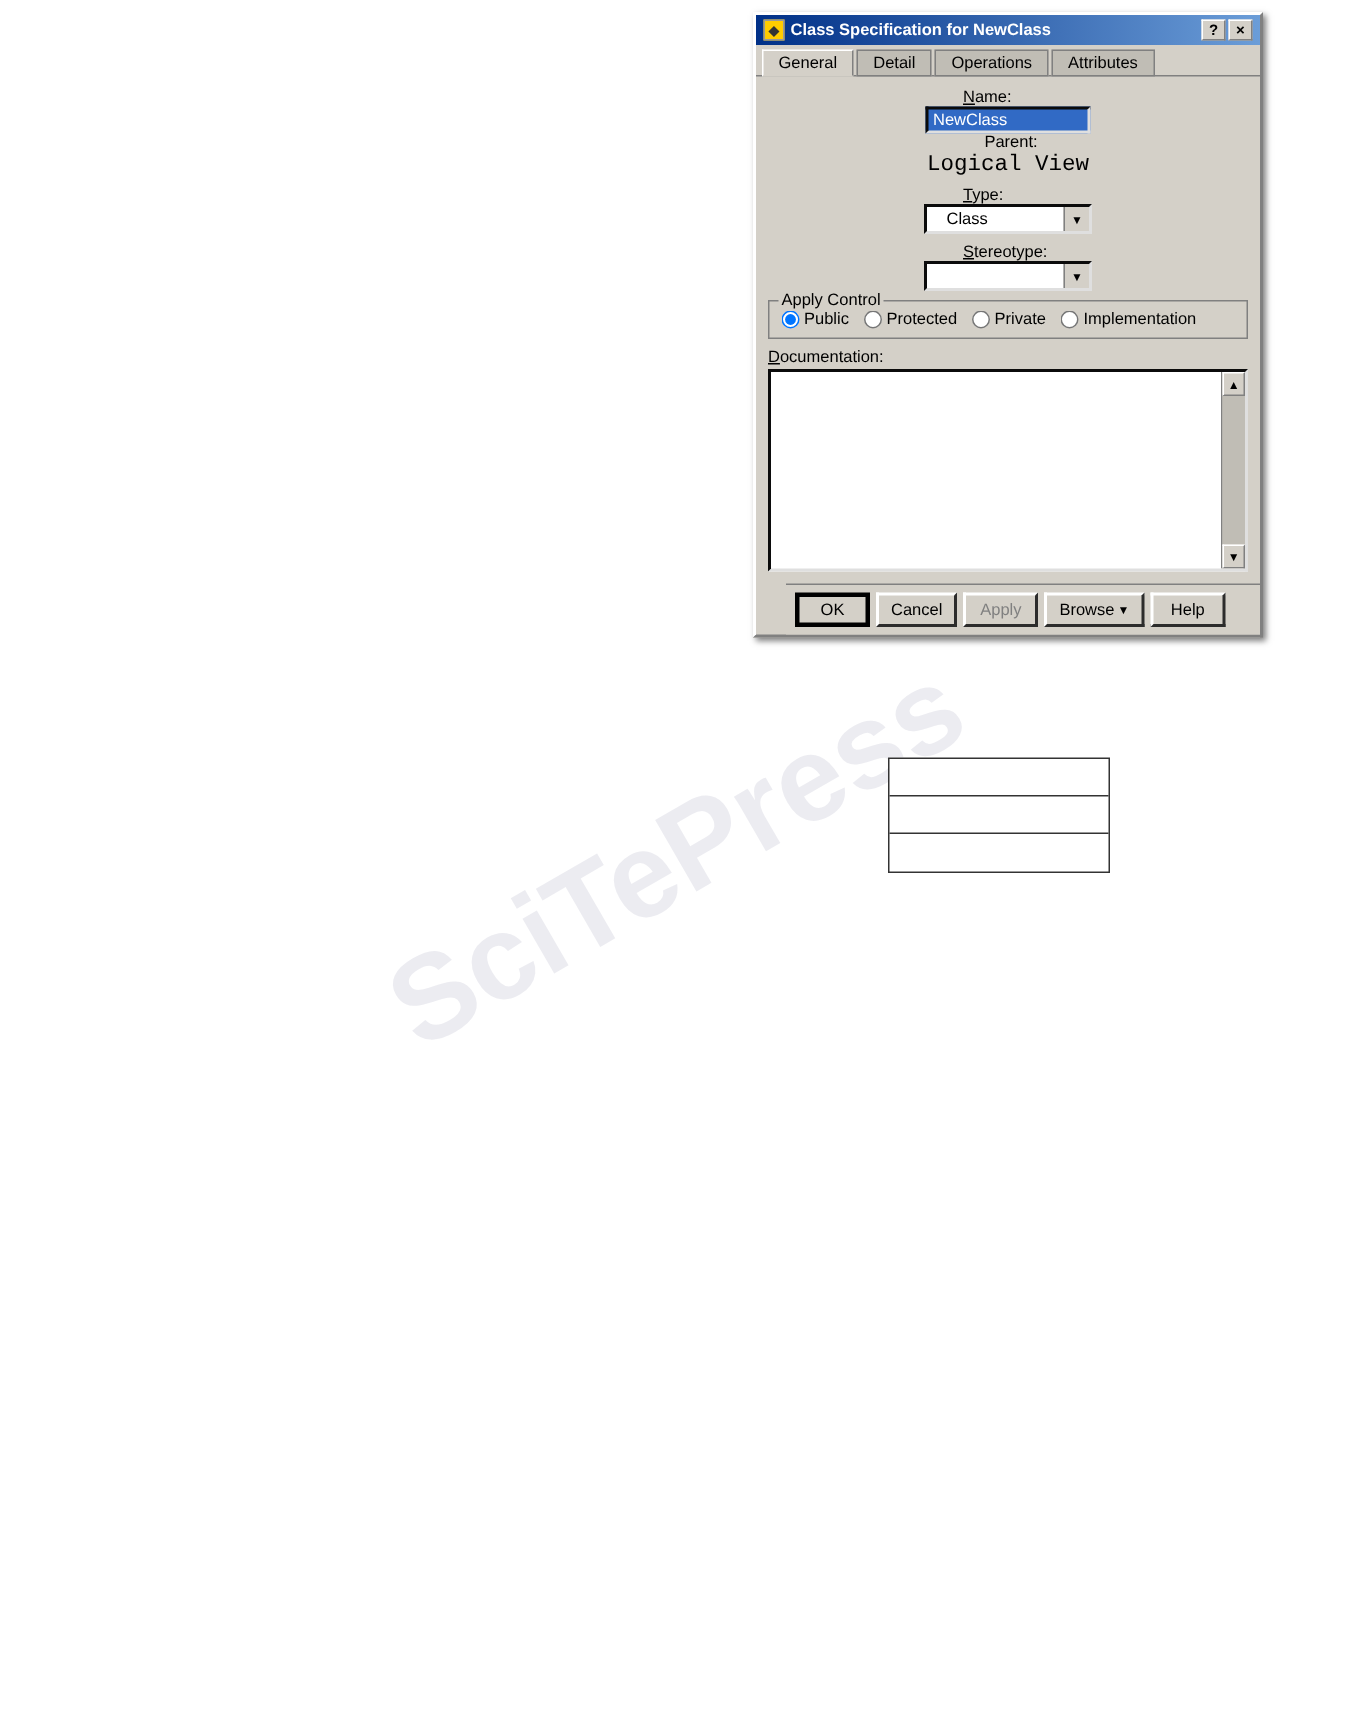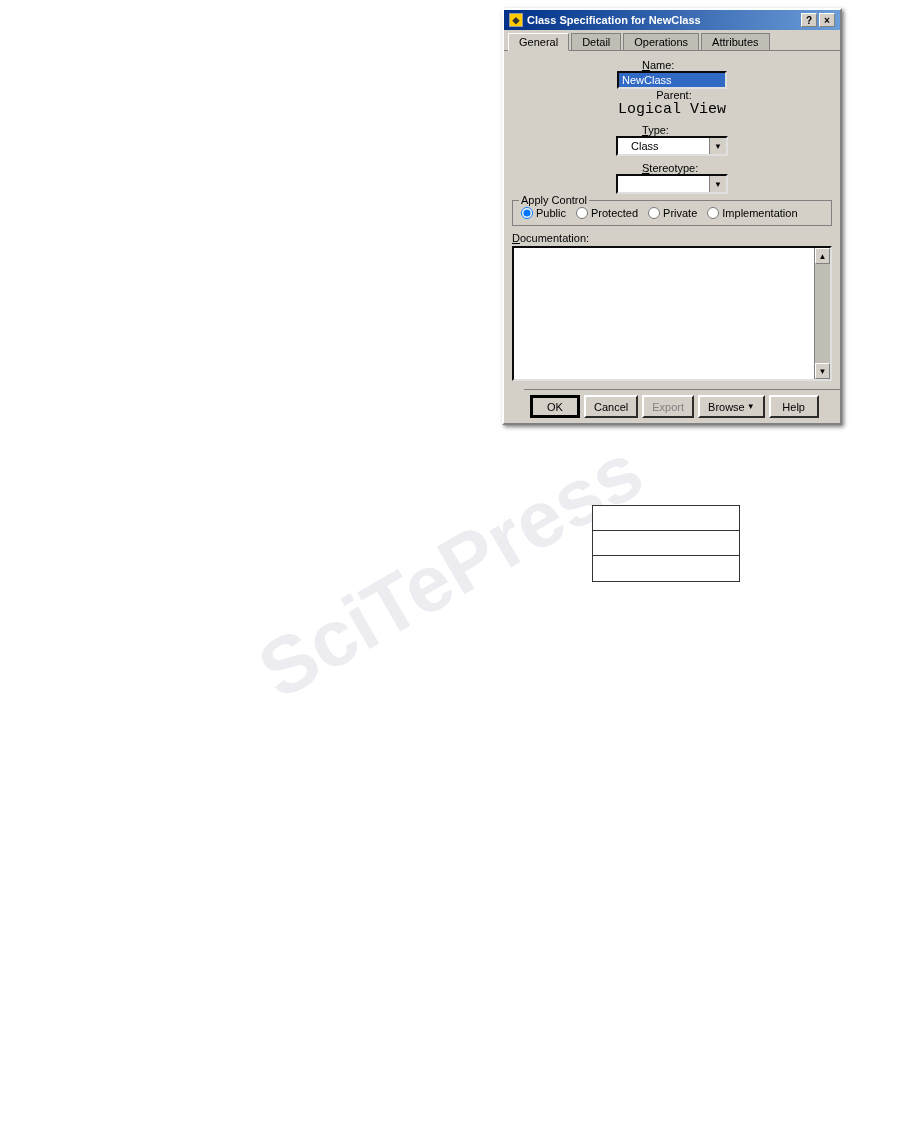--- a/index.html
+++ b/index.html
@@ -484,21 +484,21 @@
   </div>
 
   <div class="dialog-footer">
     <button class="btn default">
       <span>OK</span>
     </button>
     <button class="btn">
       <span>Cancel</span>
     </button>
     <button class="btn btn-disabled" style="color:#808080;">
-      <span>Export</span>
+      <span>Apply</span>
     </button>
     <button class="btn btn-browse">
       <span>Browse</span>
       <span style="font-size:8px; margin-left:2px;">▼</span>
     </button>
     <button class="btn">
       <span>Help</span>
     </button>
   </div>
 

